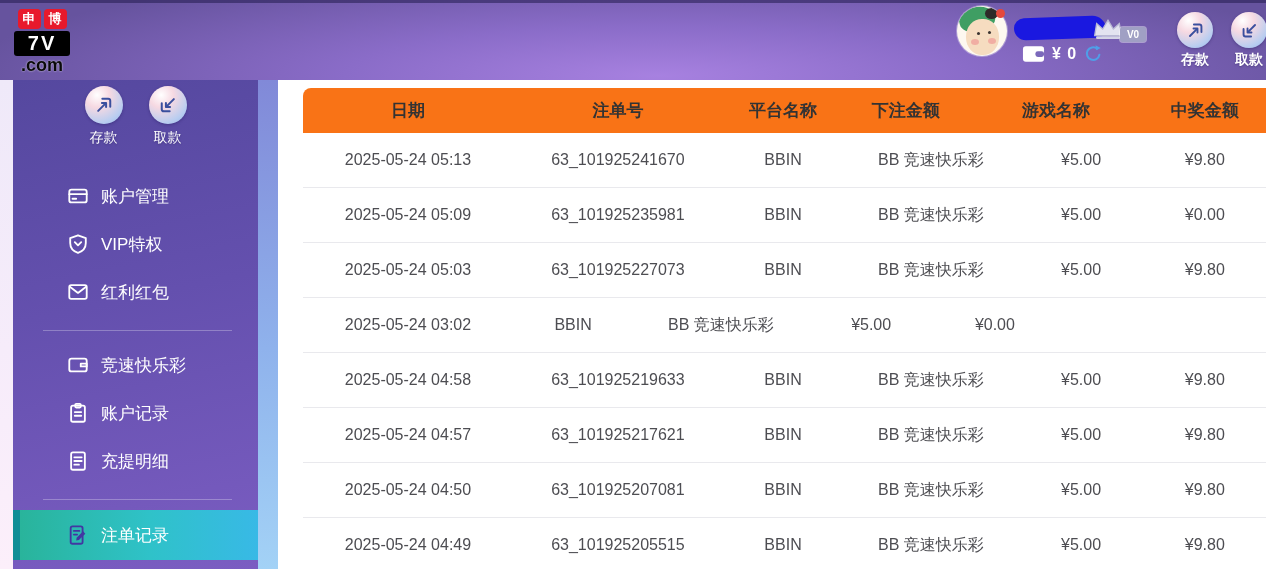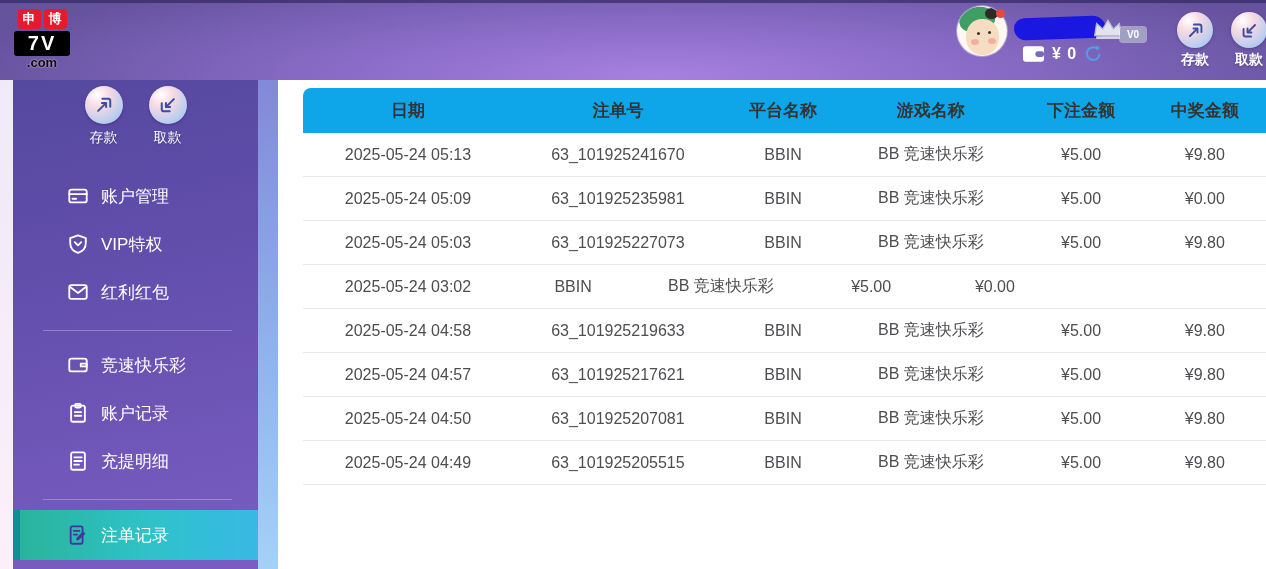--- a/index.html
+++ b/index.html
@@ -11,21 +11,21 @@
   .topbar { position:absolute; left:0; top:0; width:1266px; height:80px;
     background:radial-gradient(ellipse 55% 140% at 52% 95%, #a781e0 0%, #8a6cc8 45%, #66539e 100%); }
   .topbar::before { content:""; position:absolute; left:0; top:0; right:0; height:3px; background:rgba(35,28,78,.55); }
 
   .logo { position:absolute; left:14px; top:9px; width:56px; cursor:pointer; }
   .logo-badges { display:flex; justify-content:center; gap:3px; }
   .logo-badge { width:23px; height:20px; background:#e8192c; color:#fff; border-radius:4px;
     font-size:13px; font-weight:bold; display:flex; align-items:center; justify-content:center; }
   .logo-main { margin-top:2px; background:#000; color:#fff; border-radius:3px; height:25px;
     font-size:20px; font-weight:800; letter-spacing:2px; display:flex; align-items:center; justify-content:center; }
-  .logo-suffix { text-align:center; color:#0a0a0a; font-weight:800; font-size:13px; margin-top:-1px;
+  .logo-suffix { text-align:center; color:#0a0a0a; font-weight:800; font-size:18px; margin-top:-1px;
     text-shadow:0 0 2px rgba(255,255,255,.8); }
 
   .main-nav { position:absolute; left:65px; top:0; height:80px; display:flex; align-items:center; }
   .nav-item { width:60px; text-align:center; color:#fff; font-size:16px; font-weight:bold; cursor:pointer;
     text-shadow:0 1px 2px rgba(40,30,90,.4); }
   .nav-item.active { color:#ead793; }
 
   .avatar { position:absolute; left:957px; top:6px; width:50px; height:50px; border-radius:50%;
     background:#fdf8f0; overflow:hidden; cursor:pointer; box-shadow:0 0 0 1px rgba(255,255,255,.35); }
   .av-hair { position:absolute; top:1px; left:2px; width:36px; height:24px; background:#3f9e63;
@@ -82,25 +82,25 @@
   .s-icon { width:22px; height:22px; color:#fff; display:flex; align-items:center; }
   .s-icon svg { width:22px; height:22px; }
   .divider { height:1px; background:rgba(255,255,255,.28); margin:14px 26px 10px 30px; }
   .side-item.active { height:50px; border-left:7px solid #0f8e96; padding-left:47px;
     background:linear-gradient(90deg,#29b49b 0%,#2fc2c9 55%,#38b9e6 100%); }
   .side-item.active .s-icon { color:#4237a2; }
 
   
   .content { position:absolute; left:278px; top:80px; right:0; bottom:0; background:#fff; overflow:hidden; }
   .bet-table { margin:8px 0 0 25px; }
-  .thead { display:flex; height:45px; background:#0ea5e9; border-radius:8px 0 0 0; }
+  .thead { display:flex; height:45px; background:#f97316; border-radius:8px 0 0 0; }
   .thead .cell { font-size:17px; font-weight:600; color:#333; }
   .cell { display:flex; align-items:center; justify-content:center; }
   .c0{width:21.8%} .c1{width:21.8%} .c2{width:12.5%} .c3{width:18.2%} .c4{width:13%} .c5{width:12.7%}
-  .trow { display:flex; height:44px; border-bottom:1px solid #e9e9ed; }
+  .trow { display:flex; height:55px; border-bottom:1px solid #e9e9ed; }
   .trow .cell { font-size:16px; color:#4d4d52; }
 </style>
 </head>
 <body>
 
 <div class="page">
 
   <header class="topbar">
     <div class="logo">
       <div class="logo-badges">
@@ -275,22 +275,22 @@
   </aside>
 
   <div class="side-edge"></div>
 
   <main class="content">
     <div class="bet-table">
       <div class="thead" id="thead">
           <div class="cell c0">日期</div>
           <div class="cell c1">注单号</div>
           <div class="cell c2">平台名称</div>
+          <div class="cell c4">下注金额</div>
           <div class="cell c3">游戏名称</div>
-          <div class="cell c4">下注金额</div>
           <div class="cell c5">中奖金额</div>
         </div>
       <div class="tbody" id="tbody">
           <div class="trow">
             <div class="cell c0">2025-05-24 05:13</div>
             <div class="cell c1">63_101925241670</div>
             <div class="cell c2">BBIN</div>
             <div class="cell c3">BB 竞速快乐彩</div>
             <div class="cell c4">¥5.00</div>
             <div class="cell c5">¥9.80</div>

